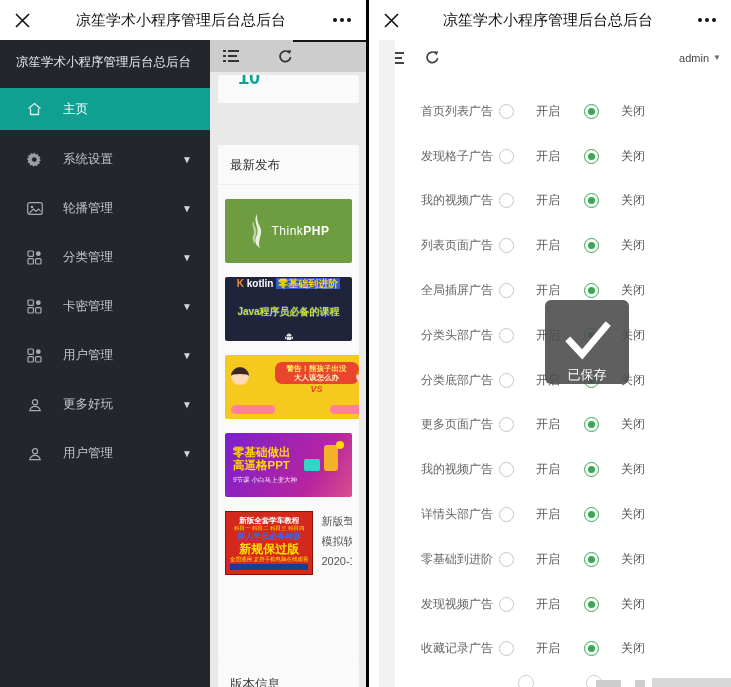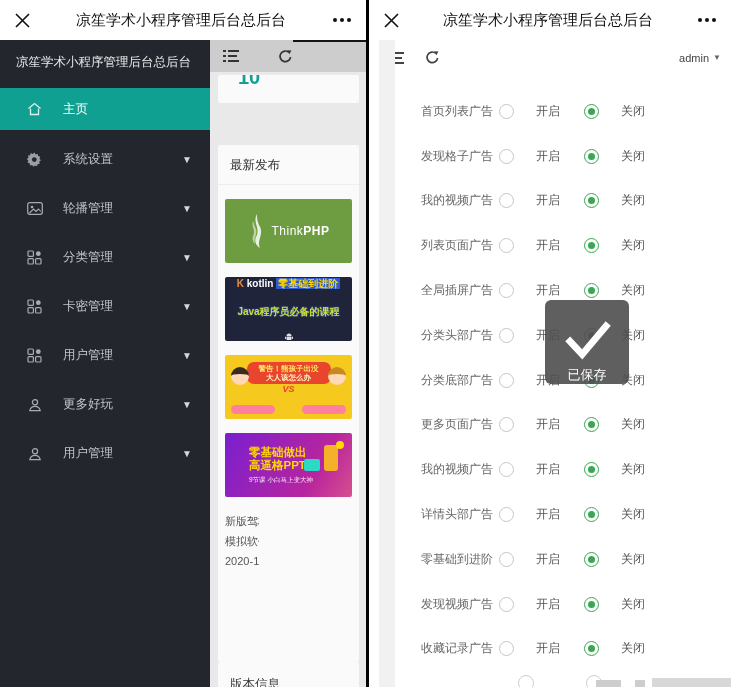--- a/index.html
+++ b/index.html
@@ -37,34 +37,34 @@
   .t-think{background:#6e9c41;display:flex;align-items:center;justify-content:center;gap:6px;color:#fff;}
   .t-think .tp{font-size:12px;letter-spacing:.5px;}
   .t-think .tp b{font-weight:bold;}
   
   .t-kotlin{background:#20243a;display:flex;flex-direction:column;align-items:center;justify-content:center;gap:14px;}
   .kt-l1{font-size:10px;font-weight:bold;color:#fff;}
   .kt-k{color:#f18e33;}
   .kt-hl{background:#2d5bd1;color:#ffd900;padding:0 2px;}
   .kt-l2{font-size:10px;font-weight:bold;color:#cddc39;text-shadow:0 0 2px #2d5bd1;}
   
-  .t-kids{background:#f6c91e;}
+  .t-kids{background:#f6c91e;padding-left:28px;}
   .kid-banner{margin:7px auto 0 auto;width:84px;background:#e8442e;border-radius:7px;padding:2px 0;text-align:center;}
   .kid-b1{font-size:7.5px;font-weight:bold;color:#ffe95e;line-height:9px;}
   .kid-b2{font-size:7.5px;font-weight:bold;color:#fff6c0;line-height:9px;}
   .kid-vs{text-align:center;font-size:9px;font-weight:bold;color:#e8442e;font-style:italic;line-height:10px;}
   .kid-face{position:absolute;width:18px;height:18px;border-radius:50%;background:#ffd9b8;border-top:7px solid #3a2a22;box-sizing:border-box;}
   .kid-face.l{left:6px;top:12px;}
   .kid-face.r{right:6px;top:12px;border-top-color:#c9891d;}
   .kid-pill{position:absolute;bottom:5px;width:44px;height:9px;border-radius:5px;background:#ff7f9f;}
   .kid-pill.l{left:6px;}
   .kid-pill.r{right:6px;}
   
   .t-ppt{background:linear-gradient(120deg,#7a1fd0,#b8259e 70%,#d84f8e);display:flex;align-items:center;}
-  .ppt-txt{margin-left:24px;}
+  .ppt-txt{margin-left:8px;}
   .ppt-l{font-size:11.5px;font-weight:bold;color:#ffd900;line-height:13px;}
   .ppt-sub{margin-top:4px;font-size:6.5px;color:#fff;opacity:.9;}
   .ppt-deco1{position:absolute;right:14px;top:12px;width:14px;height:26px;background:#f3b229;border-radius:3px;}
   .ppt-deco2{position:absolute;right:32px;top:26px;width:16px;height:12px;background:#2bd9c7;border-radius:2px;}
   .ppt-deco3{position:absolute;right:8px;top:8px;width:8px;height:8px;border-radius:50%;background:#ffd900;}
   
   .drive-item{display:flex;gap:8px;}
   .t-drive{width:98px;height:64px;background:#d4281c;border:1px solid #8e0f06;box-sizing:border-box;
            display:flex;flex-direction:column;align-items:center;justify-content:center;overflow:hidden;}
   .dv1{font-size:7.5px;font-weight:bold;color:#fff;line-height:9px;white-space:nowrap;}
@@ -287,20 +287,28 @@
               <div class="ppt-l">高逼格PPT</div>
               <div class="ppt-sub">9节课 小白马上变大神</div>
             </div>
             <div class="ppt-deco1"></div>
             <div class="ppt-deco2"></div>
             <div class="ppt-deco3"></div>
           </div>
         </div>
 
         <div class="feed-item drive-item">
+          <div class="t-drive">
+            <div class="dv1">新版全套学车教程</div>
+            <div class="dv2">科目一 科目二 科目三 科目四</div>
+            <div class="dv3">新人学员必备神器</div>
+            <div class="dv4">新规保过版</div>
+            <div class="dv5">全国通用 支持手机电脑在线观看</div>
+            <div class="dv6"></div>
+          </div>
           <div class="drive-side">
             <div>新版驾校</div>
             <div>模拟软件</div>
             <div>2020-12</div>
           </div>
         </div>
       </div>
 
       <div class="card foot-card">
         <div class="foot-title">版本信息</div>

